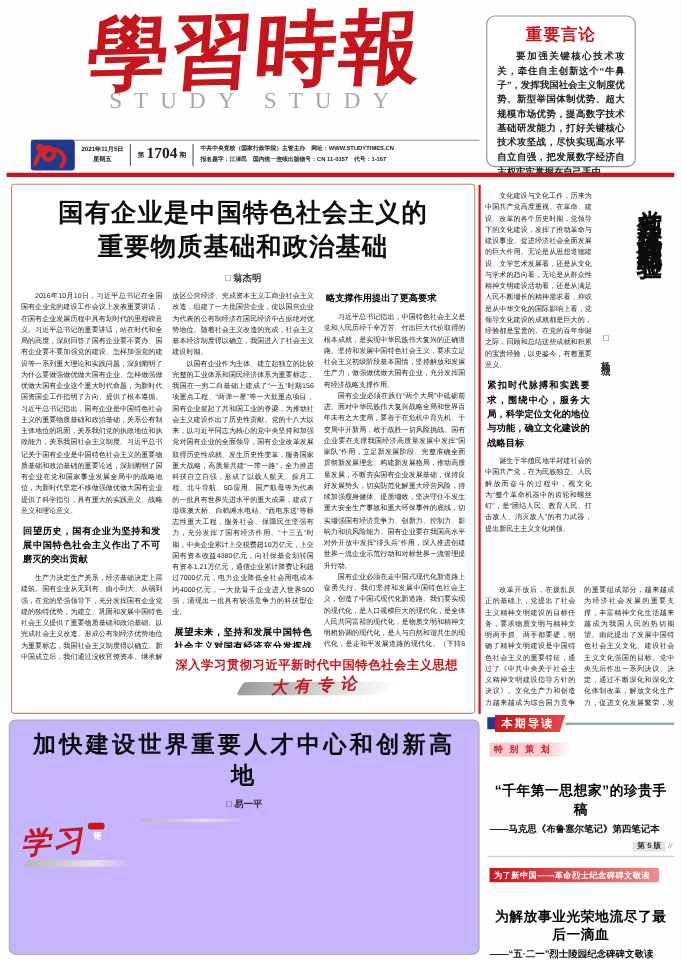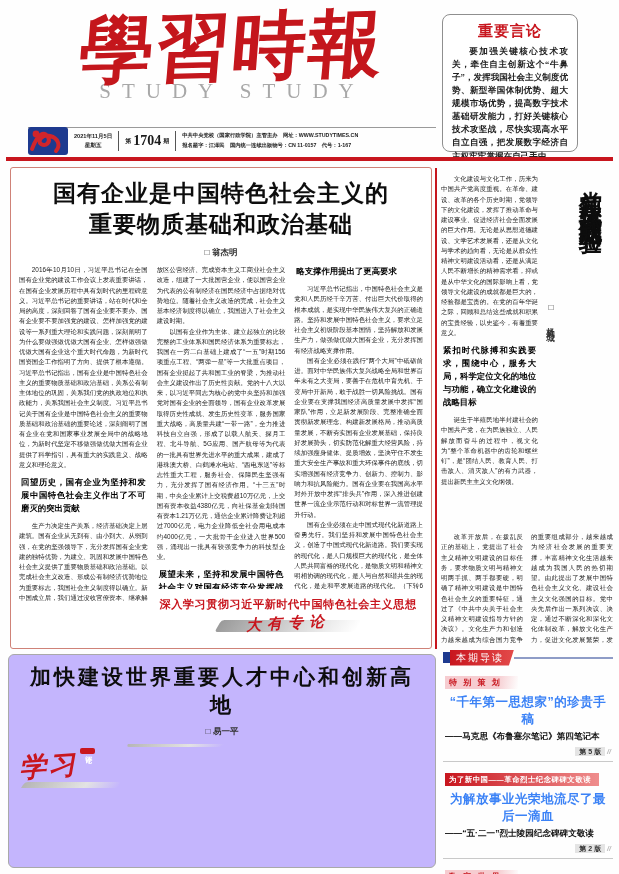--- a/index.html
+++ b/index.html
@@ -55,27 +55,27 @@
   .bottom-cols { margin-top:5px; height:152px; column-count:4; column-gap:8px; font-size:6.2px; line-height:1.62; overflow:hidden; font-family:"Liberation Serif", serif; font-style:italic; }
   .study-stamp { height:54px; position:relative; font-style:normal; margin-bottom:3px; }
   .stamp-cn { font-family:"DejaVu Serif", serif; font-style:italic; font-weight:900; font-size:27px; color:#c8161e; letter-spacing:2px; transform:rotate(-4deg); display:inline-block; }
   .stamp-seal { display:inline-block; vertical-align:top; margin-left:3px; margin-top:4px; background:#c8161e; color:#fff; font-size:7px; font-weight:bold; writing-mode:vertical-rl; padding:2px 2px; border-radius:2px; letter-spacing:1px; }
   .stamp-swoosh { position:absolute; left:4px; top:38px; width:96px; height:9px; background:linear-gradient(100deg,#b5b5b5,#e3e3e3 65%,rgba(227,227,227,0)); transform:skewX(-32deg); border-radius:3px; }
 
   
   .digest { position:absolute; left:443px; top:650px; width:170px; height:218px; }
   .digest-header { display:flex; align-items:center; height:15px; }
   .dh-blue { width:7px; height:11px; background:#1e3a8f; }
-  .dh-band { background:linear-gradient(90deg,#c8161e,#e34a4a); color:#fff; font-weight:400; font-size:10px; letter-spacing:2px; padding:1px 10px 1px 6px; clip-path:polygon(0 0,100% 0,92% 100%,0 100%); }
+  .dh-band { background:linear-gradient(90deg,#c8161e,#e34a4a); color:#fff; font-weight:700; font-size:10px; letter-spacing:2px; padding:1px 10px 1px 6px; clip-path:polygon(0 0,100% 0,92% 100%,0 100%); }
   .dh-line { flex:1; height:2px; background:#1e3a8f; opacity:.5; }
   .digest-item { padding:6px 2px 4px; border-bottom:1px solid #c9c9c9; }
   .digest-item:last-child { border-bottom:none; }
   .tag-pink { display:inline-block; color:#c8161e; font-weight:900; font-size:8px; letter-spacing:2px; padding:1px 16px 1px 4px; background:linear-gradient(100deg,#f6ccd0 0 70%,rgba(246,204,208,0)); }
   .tag-red { display:inline-block; color:#fff; font-weight:bold; font-size:7.4px; letter-spacing:.5px; padding:1.5px 8px 1.5px 4px; background:linear-gradient(90deg,#c8161e,#ef8d8d); }
-  .digest-title { font-weight:900; font-size:12.5px; line-height:1.35; text-align:center; margin-top:5px; color:#3b82f6; letter-spacing:.5px; }
+  .digest-title { font-weight:900; font-size:12.5px; line-height:1.35; text-align:center; margin-top:22px; color:#000000; letter-spacing:.5px; }
   .digest-sub { font-weight:bold; font-size:8.6px; margin-top:3px; color:#111; }
   .digest-page { text-align:right; font-size:7px; font-weight:bold; margin-top:4px; color:#333; }
   .digest-page .pp { background:#e4e4e4; padding:1px 4px; }
   .digest-page .sl { color:#b5b5b5; font-style:italic; font-weight:900; }
 </style>
 </head>
 <body>
 
 <div class="page">
 

